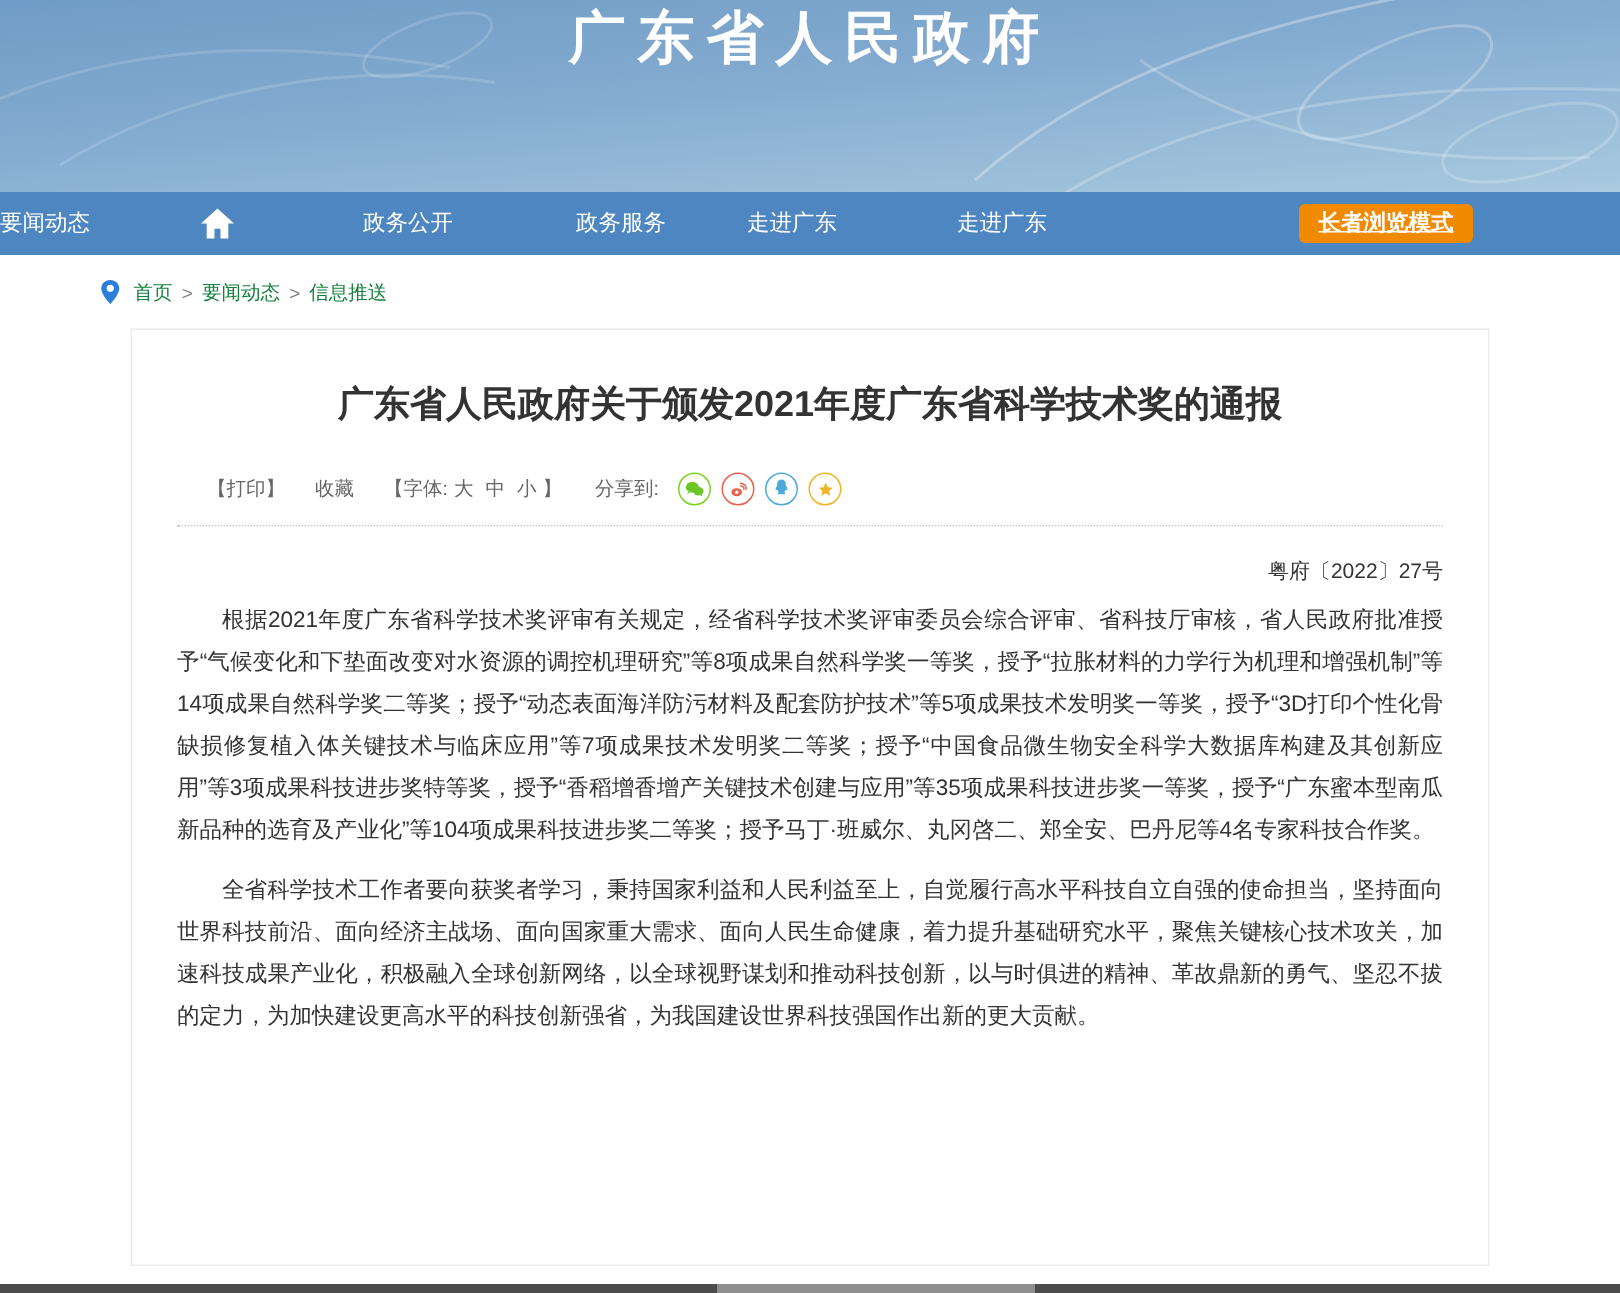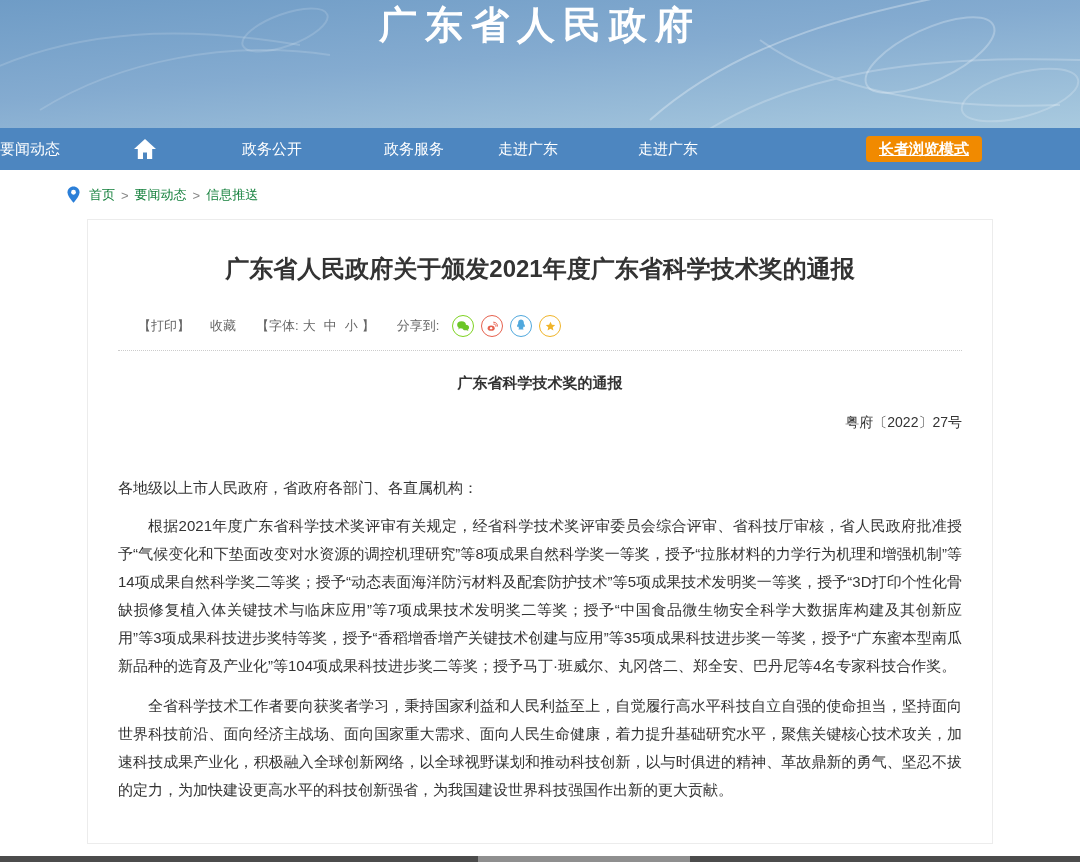--- a/index.html
+++ b/index.html
@@ -139,24 +139,22 @@
           <span class="share-icon si-star">
             <svg width="13" height="13" viewBox="0 0 24 24">
               <path d="M12 3 l2.6 5.8 6.1.6 -4.6 4.1 1.3 6 -5.4-3.2 -5.4 3.2 1.3-6 -4.6-4.1 6.1-.6 z" fill="#f0b429"></path>
             </svg>
           </span>
         </span>
       </div>
     </div>
     <hr class="meta-divider">
 
-    <div class="doc-line2">广东省科学技术奖的通报</div>
     <div class="doc-number">粤府〔2022〕27号</div>
 
-    <div class="body-text salutation">各地级以上市人民政府，省政府各部门、各直属机构：</div>
     <div class="body-text para">根据2021年度广东省科学技术奖评审有关规定，经省科学技术奖评审委员会综合评审、省科技厅审核，省人民政府批准授予“气候变化和下垫面改变对水资源的调控机理研究”等8项成果自然科学奖一等奖，授予“拉胀材料的力学行为机理和增强机制”等14项成果自然科学奖二等奖；授予“动态表面海洋防污材料及配套防护技术”等5项成果技术发明奖一等奖，授予“3D打印个性化骨缺损修复植入体关键技术与临床应用”等7项成果技术发明奖二等奖；授予“中国食品微生物安全科学大数据库构建及其创新应用”等3项成果科技进步奖特等奖，授予“香稻增香增产关键技术创建与应用”等35项成果科技进步奖一等奖，授予“广东蜜本型南瓜新品种的选育及产业化”等104项成果科技进步奖二等奖；授予马丁·班威尔、丸冈啓二、郑全安、巴丹尼等4名专家科技合作奖。</div>
     <div class="body-text para para2">全省科学技术工作者要向获奖者学习，秉持国家利益和人民利益至上，自觉履行高水平科技自立自强的使命担当，坚持面向世界科技前沿、面向经济主战场、面向国家重大需求、面向人民生命健康，着力提升基础研究水平，聚焦关键核心技术攻关，加速科技成果产业化，积极融入全球创新网络，以全球视野谋划和推动科技创新，以与时俱进的精神、革故鼎新的勇气、坚忍不拔的定力，为加快建设更高水平的科技创新强省，为我国建设世界科技强国作出新的更大贡献。</div>
 
   </div>
 
   <div class="hscrollbar">
     <div class="thumb"></div>
   </div>
 
 </div>

